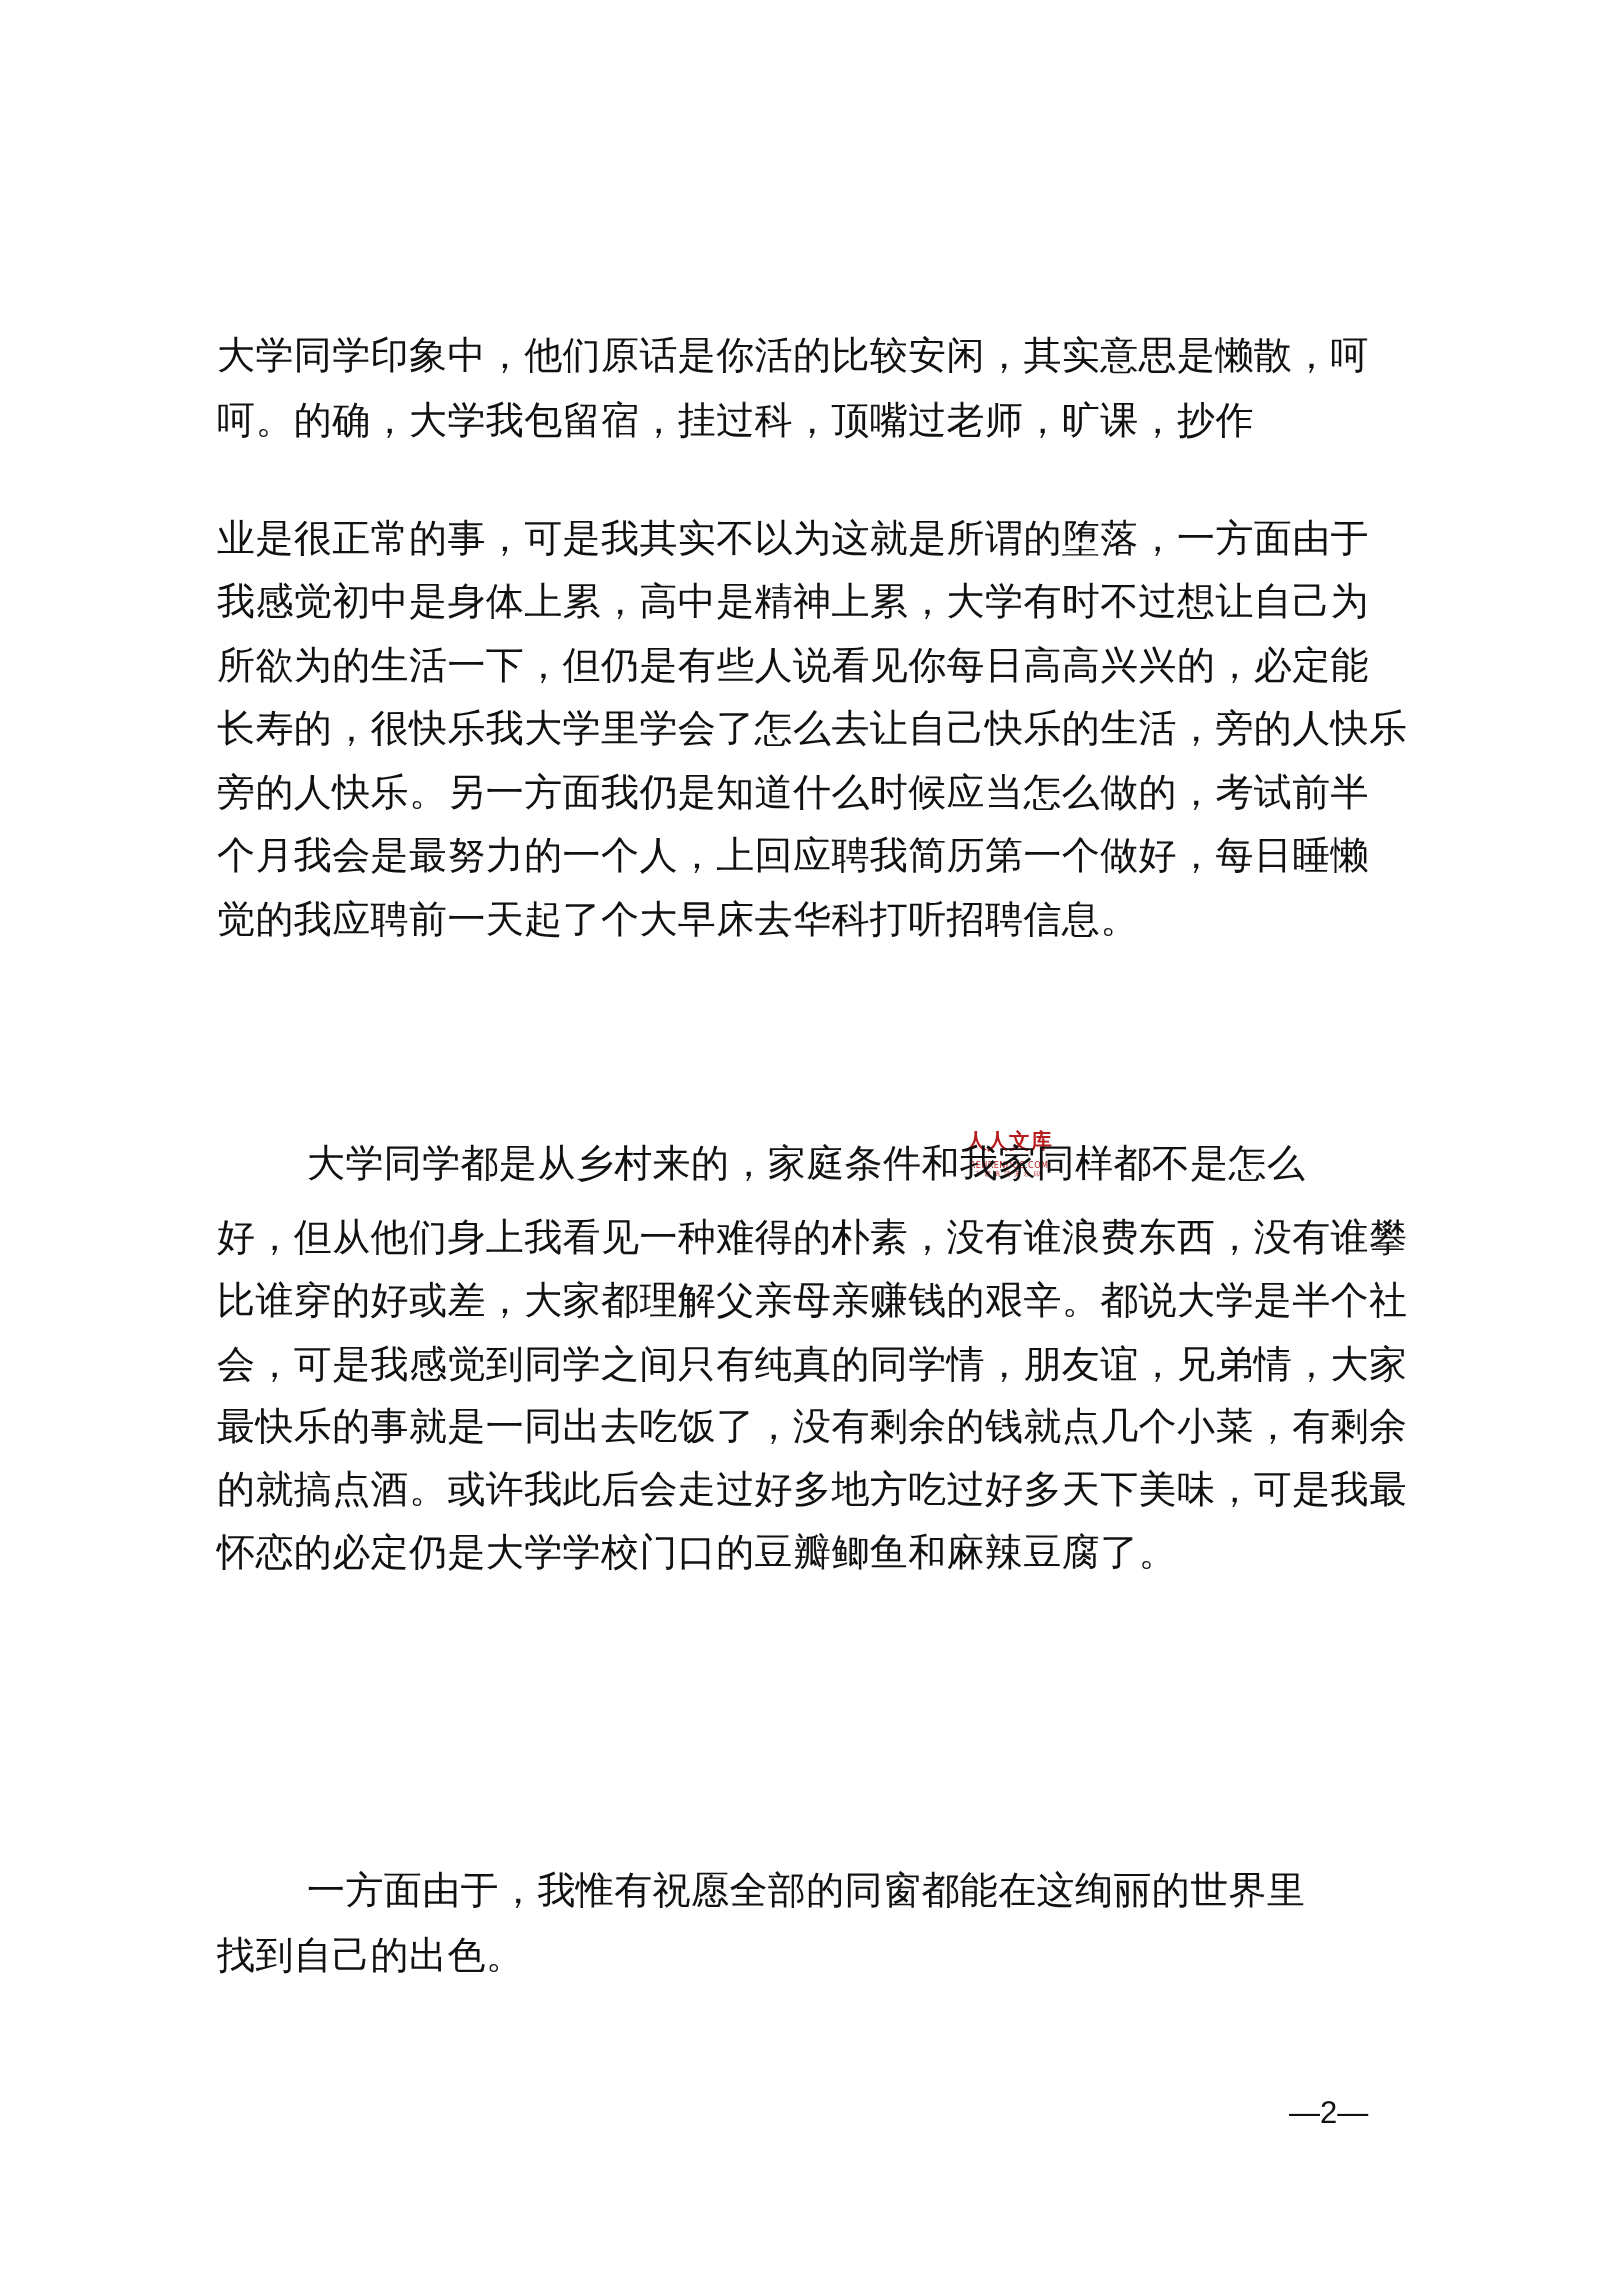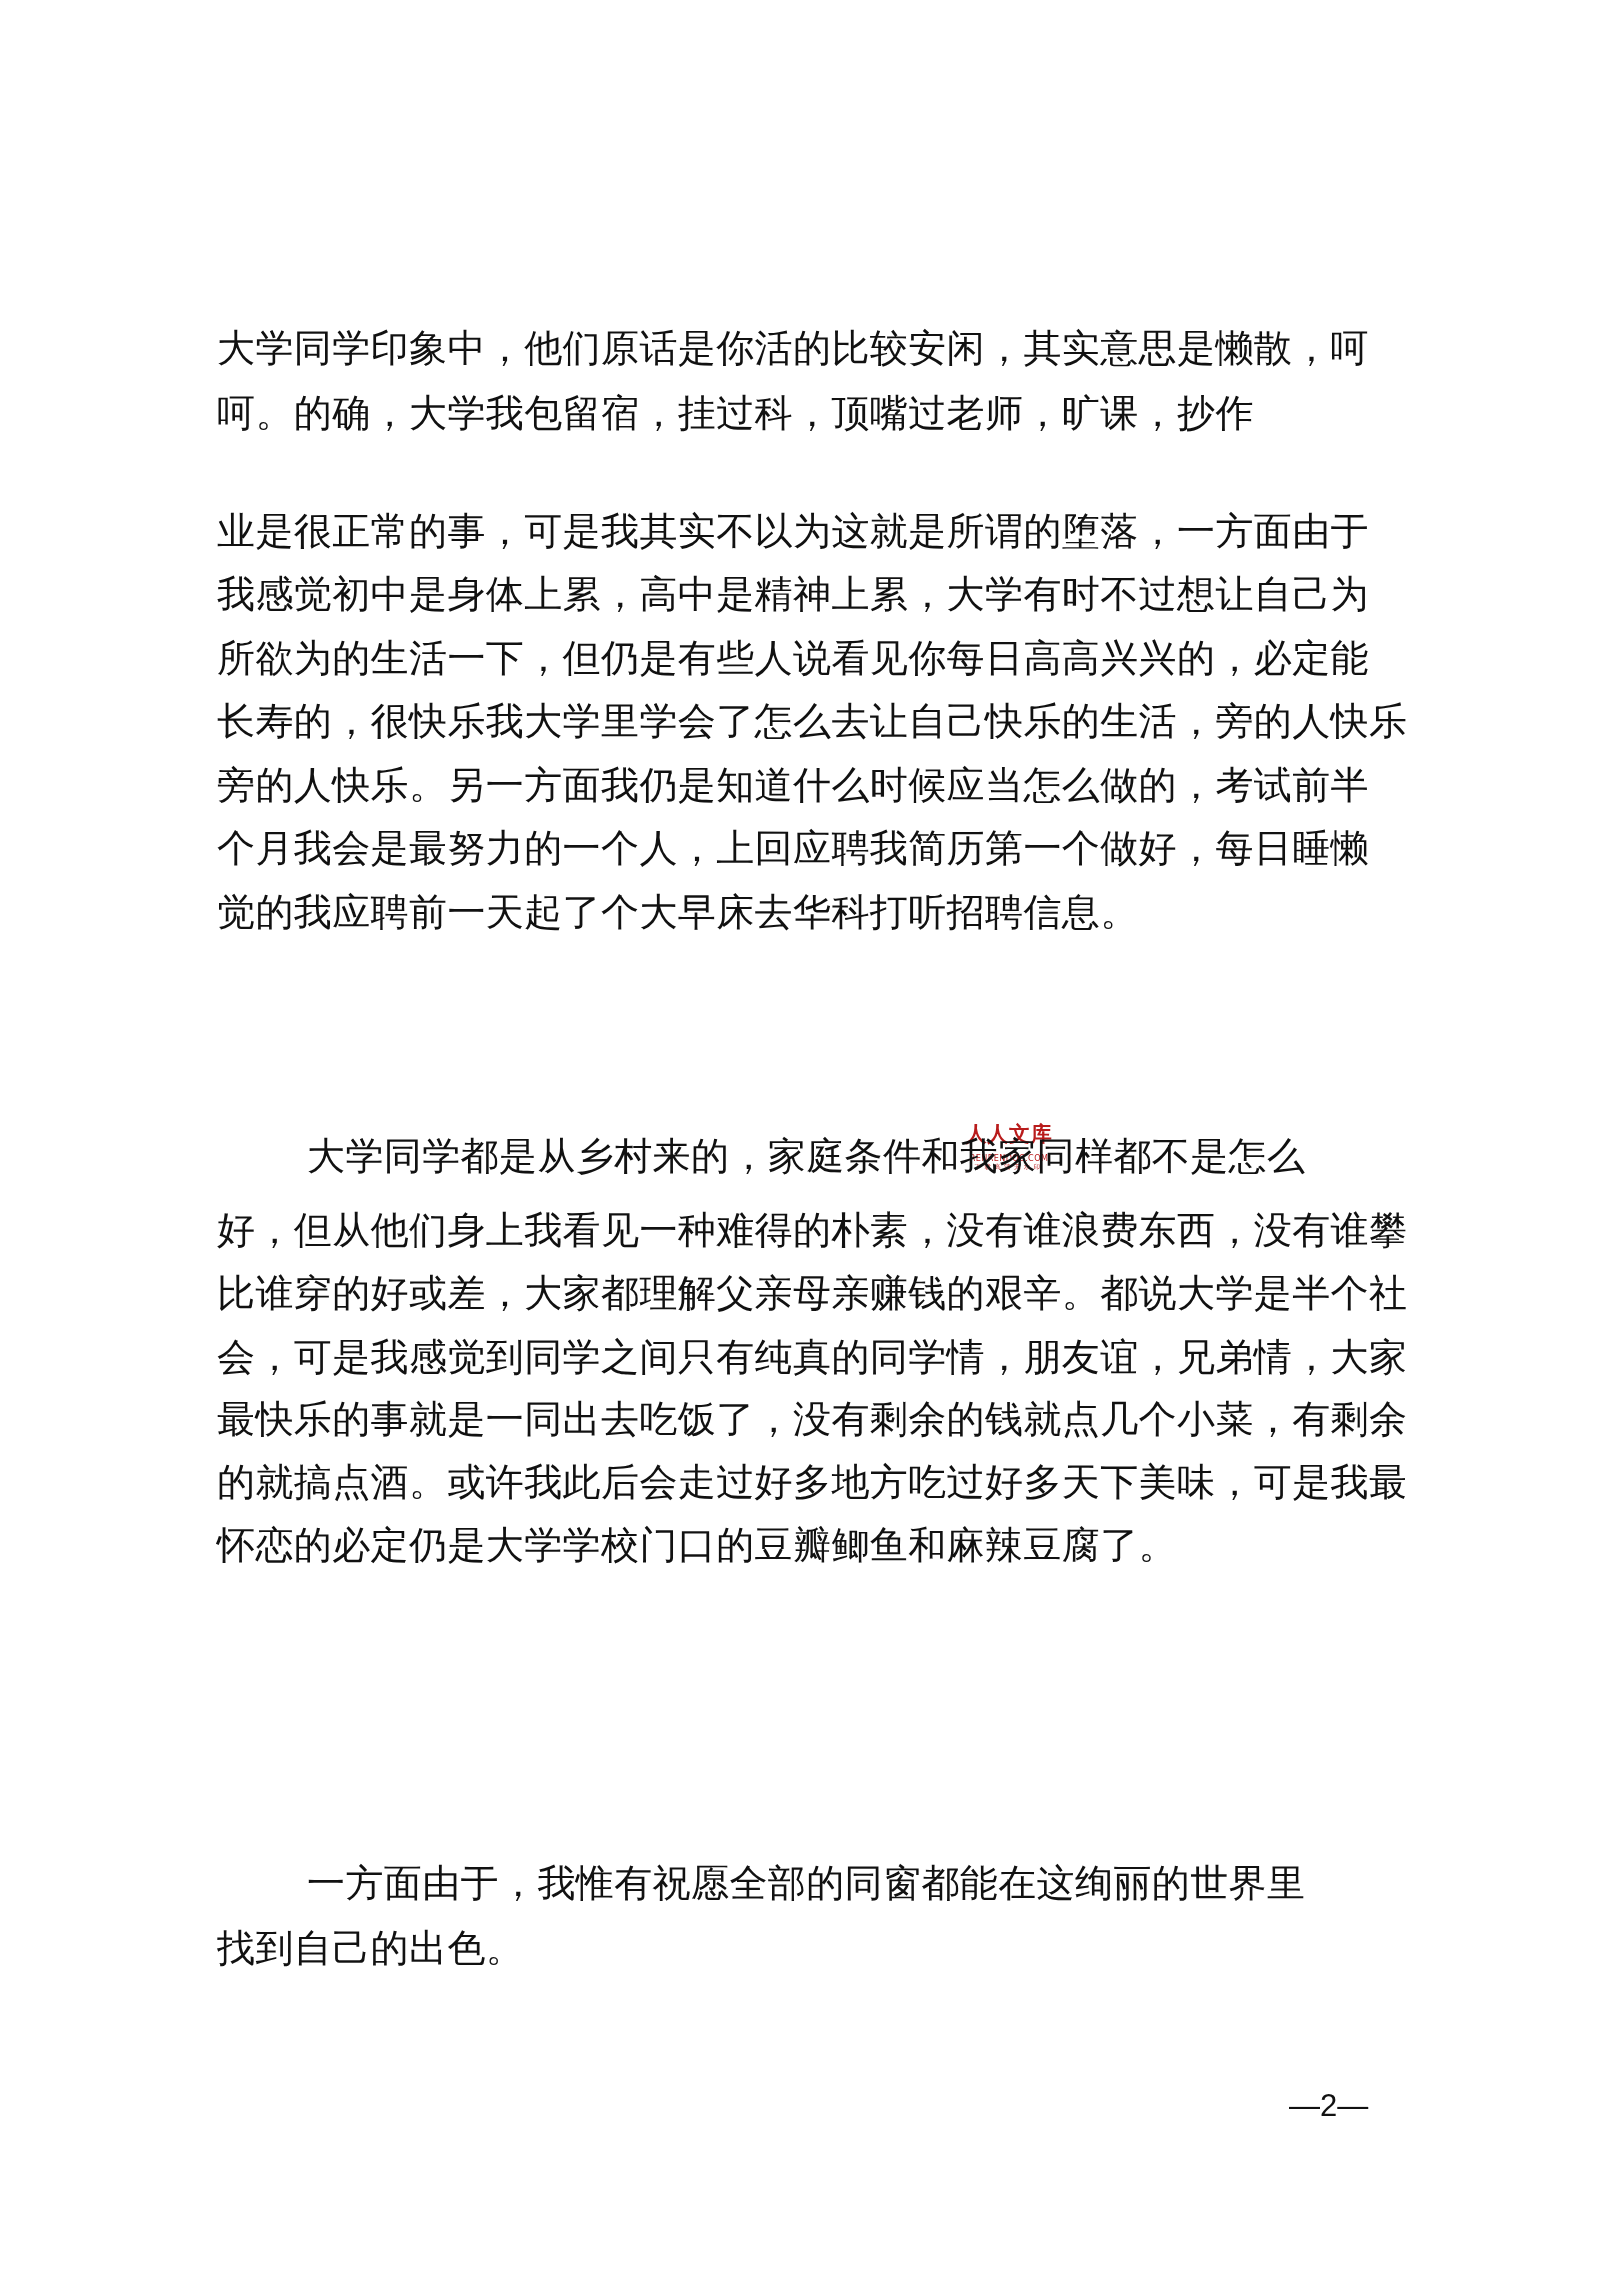--- a/index.html
+++ b/index.html
@@ -11,21 +11,21 @@
       width: 1622px;
       height: 2295px;
       position: relative;
       overflow: hidden;
       font-family: "DejaVu Serif", "Liberation Serif", serif;
       color: #111111;
     }
     .page {
       position: absolute;
       left: 0;
-      top: 0;
+      top: 7px;
       width: 1622px;
       height: 1879px;
       background: #ffffff;
     }
     .line {
       position: absolute;
       left: 217px;
       font-size: 38px;
       line-height: 49px;
       height: 49px;

